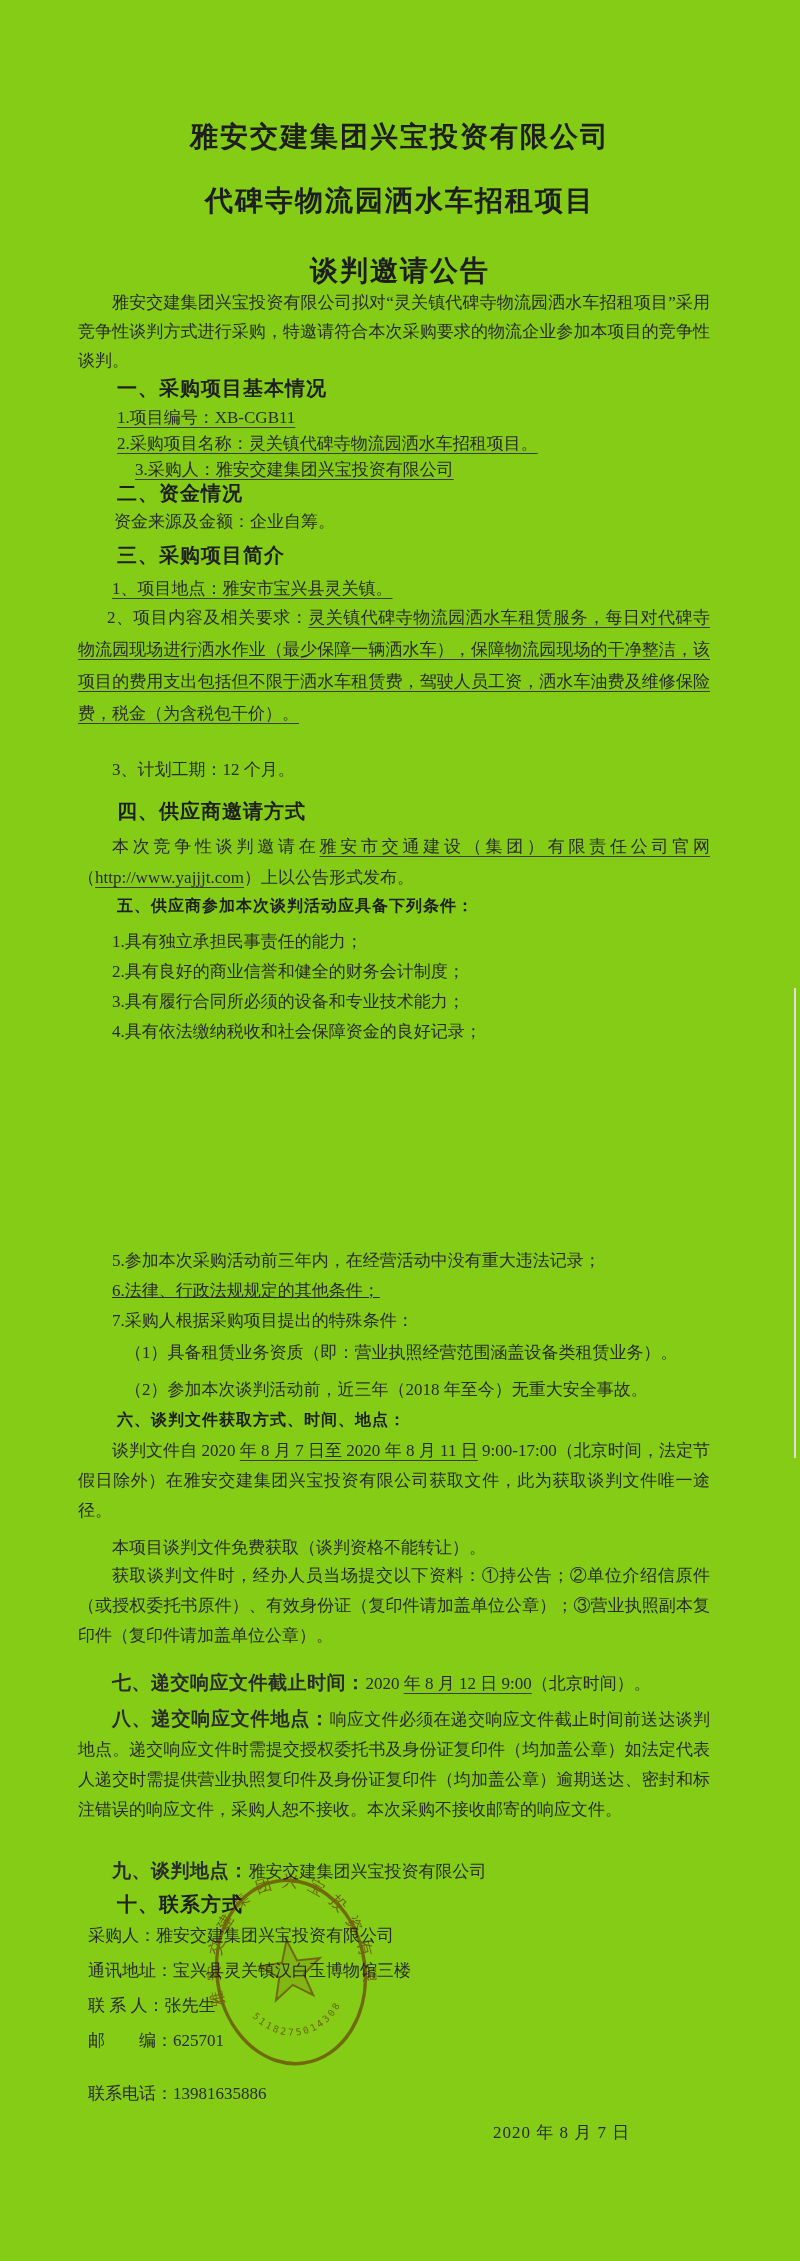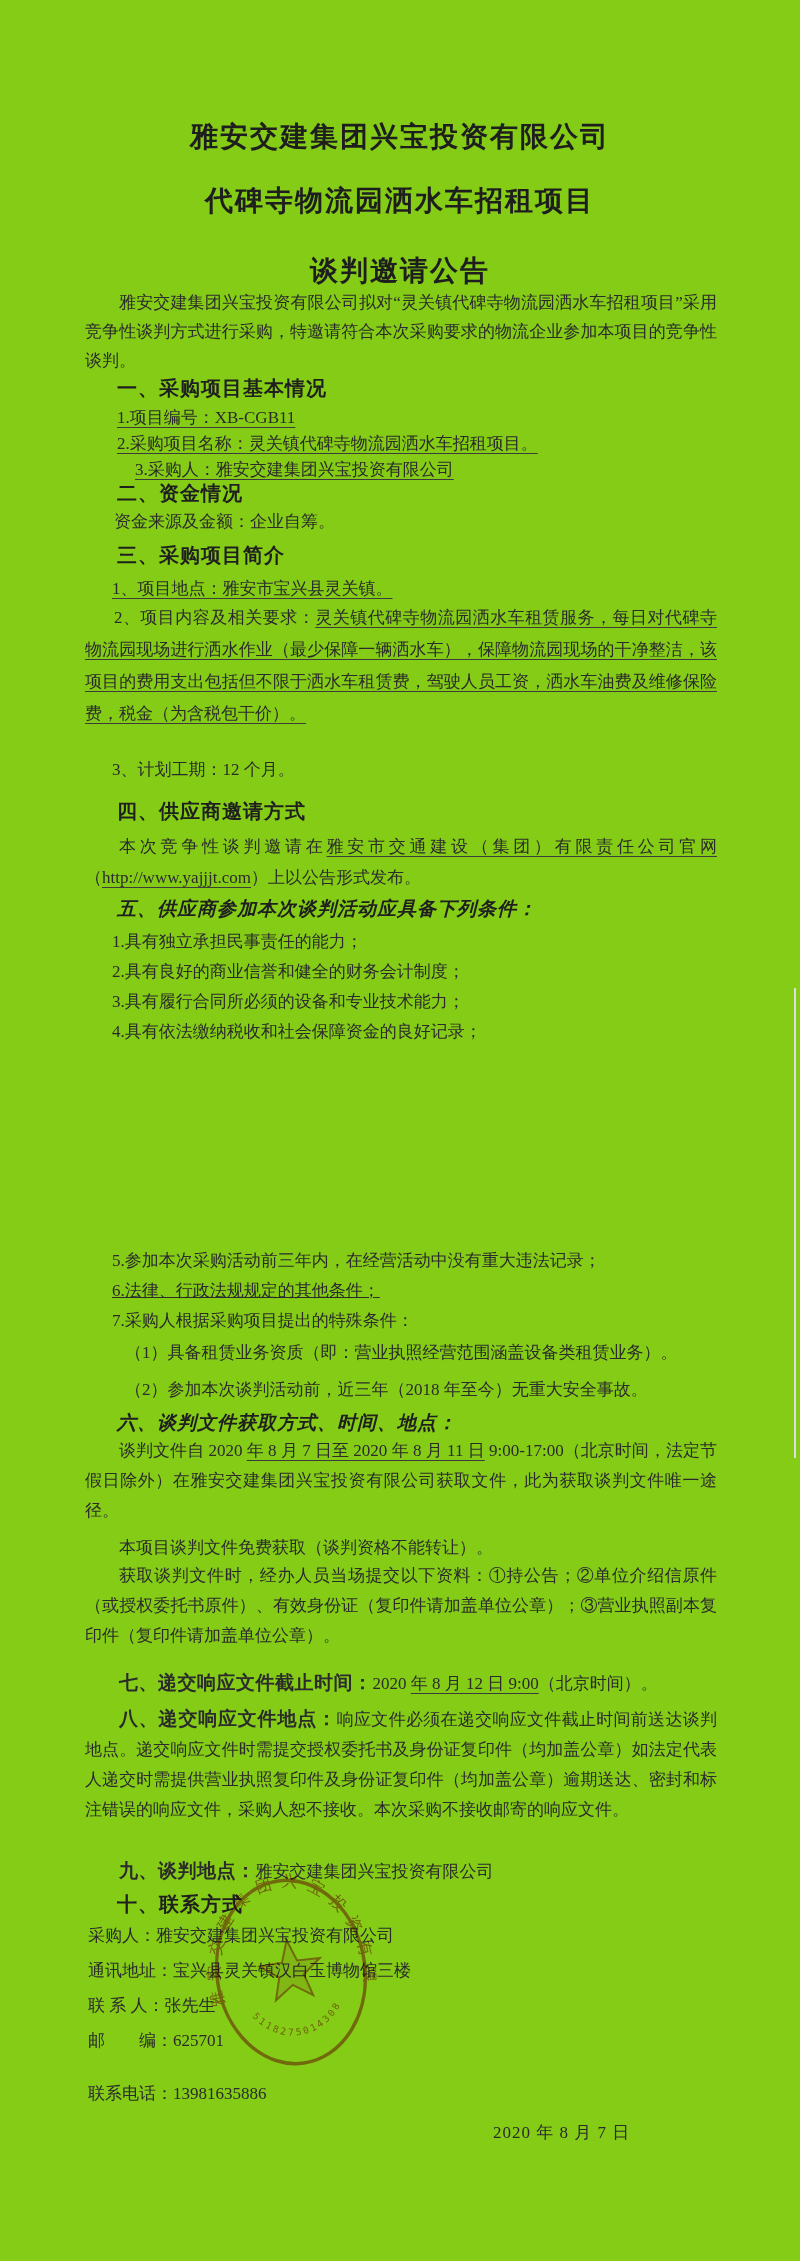--- a/index.html
+++ b/index.html
@@ -16,25 +16,25 @@
   .t-line{
     position:absolute;left:0;width:100%;
     text-align:center;font-weight:bold;
     font-size:28px;letter-spacing:2px;color:#1e1e1e;
   }
   .h{
     position:absolute;left:117px;
     font-weight:bold;font-size:20px;color:#1f1f1f;letter-spacing:1px;
     white-space:nowrap;
   }
-  .h-sm{font-size:19px;font-style:italic;}
+  .h-sm{font-size:16px;}
   .b{position:absolute;font-size:17px;color:#2b2b2b;}
   .line{white-space:nowrap;}
   .para{
-    left:85px;width:632px;
+    left:78px;width:632px;
     text-align:justify;text-indent:2em;line-height:30px;
   }
   .lh31{line-height:31px;}
   .u{
     text-decoration:underline;
     text-underline-offset:4px;
     text-decoration-thickness:1px;
     text-decoration-color:#3c3c3c;
   }
   .ib{font-weight:bold;font-size:19px;letter-spacing:0.5px;}

